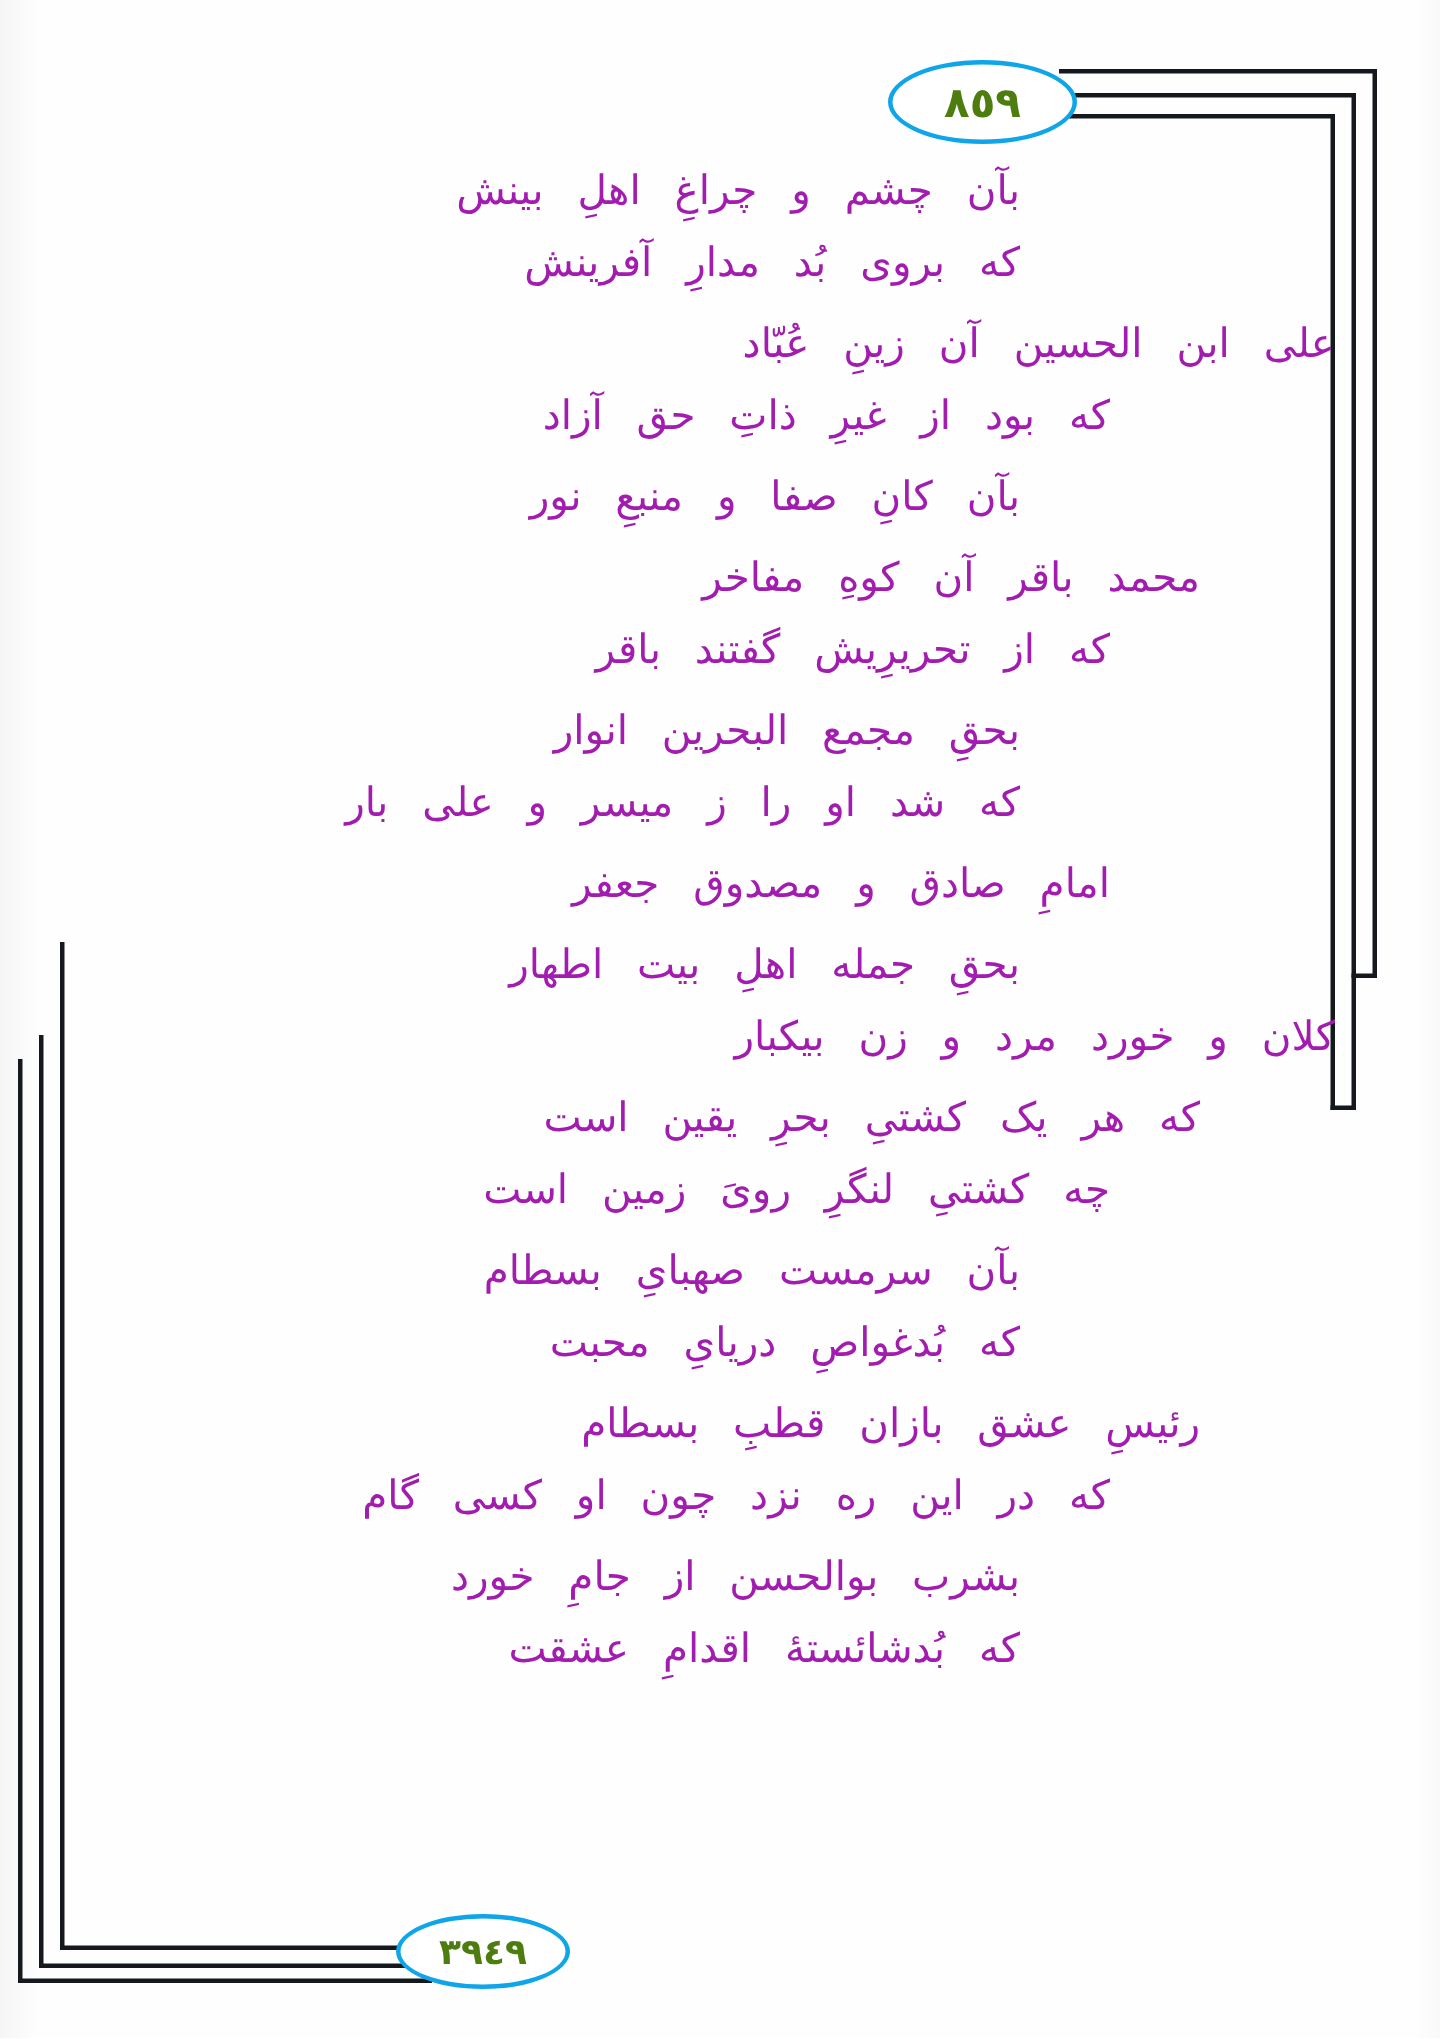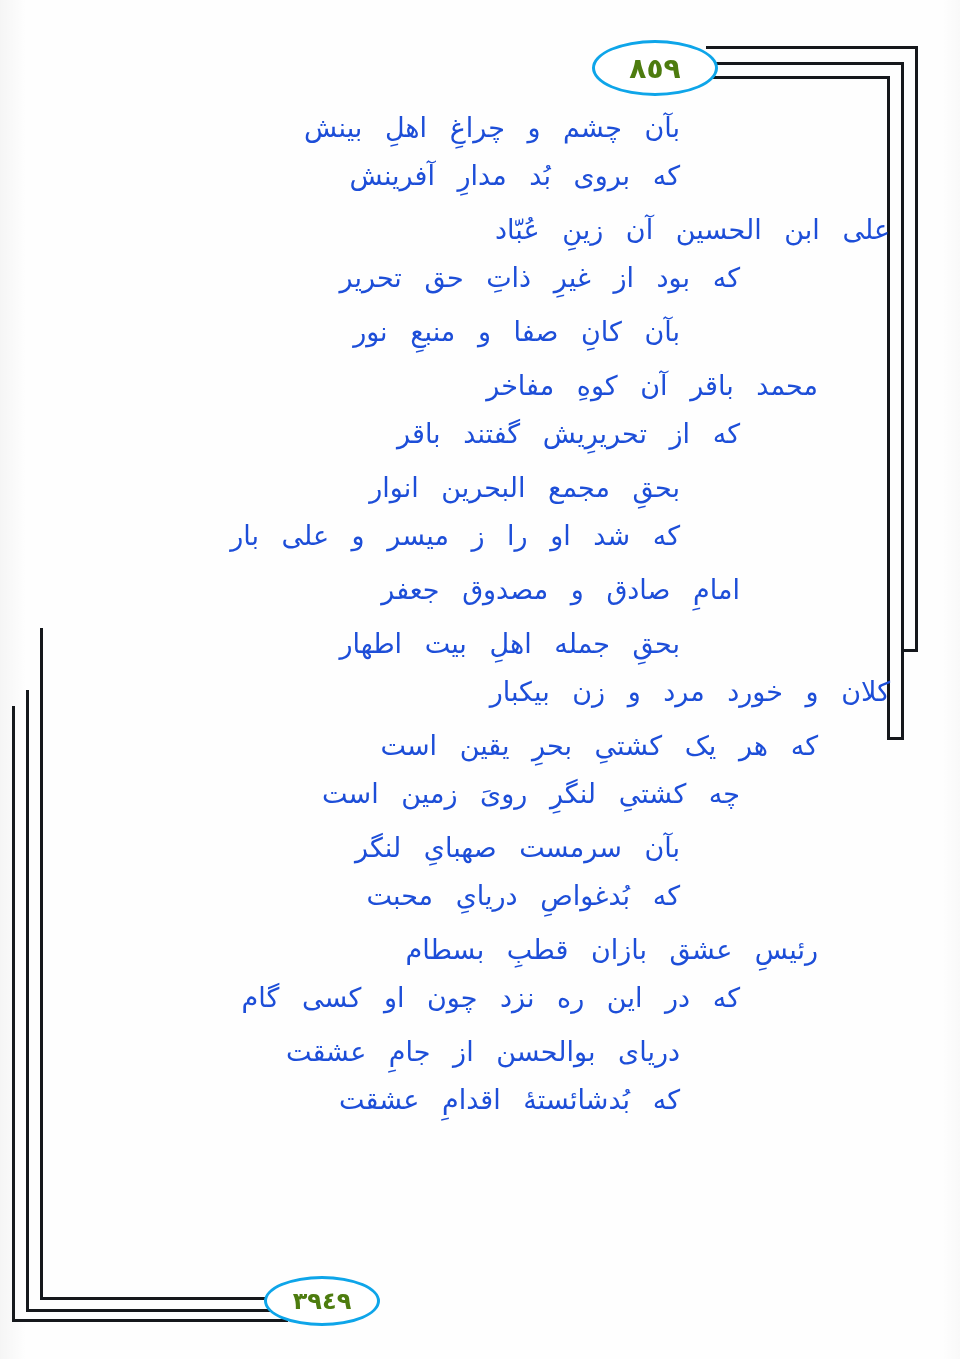--- a/index.html
+++ b/index.html
@@ -89,26 +89,26 @@
   }
   .couplet {
     margin-bottom: 6px;
   }
   .line {
     direction: rtl;
     unicode-bidi: isolate;
     font-family: "DejaVu Sans", sans-serif;
     font-size: 27px;
     line-height: 48px;
-    color: #1d4ed8;
+    color: #a21caf;
     white-space: nowrap;
     letter-spacing: 2px;
     word-spacing: 14px;
   }
-  .line.indent-1 { padding-right: 72px; }
+  .line.indent-1 { padding-right: 90px; }
   .line.indent-2 { padding-right: 150px; }
   .line.indent-3 { padding-right: 210px; }
   .line.flush    { padding-right: 0; }
 </style>
 </head>
 <body>
 
 <div id="page">
 
   <div class="rule" id="tr-h1"></div>
@@ -133,21 +133,21 @@
 
   <div id="poem">
 
     <div class="couplet">
       <div class="line indent-3">بآن چشم و چراغِ اهلِ بینش</div>
       <div class="line indent-3">که بروی بُد مدارِ آفرینش</div>
     </div>
 
     <div class="couplet">
       <div class="line flush">علی ابن الحسین آن زینِ عُبّاد</div>
-      <div class="line indent-2">که بود از غیرِ ذاتِ حق تحریر</div>
+      <div class="line indent-2">که بود از غیرِ ذاتِ حق آزاد</div>
     </div>
 
     <div class="couplet">
       <div class="line indent-3">بآن کانِ صفا و منبعِ نور</div>
     </div>
 
     <div class="couplet">
       <div class="line indent-1">محمد باقر آن کوهِ مفاخر</div>
       <div class="line indent-2">که از تحریرِیش گفتند باقر</div>
     </div>
@@ -165,28 +165,28 @@
       <div class="line indent-3">بحقِ جمله اهلِ بیت اطهار</div>
       <div class="line flush">کلان و خورد مرد و زن بیکبار</div>
     </div>
 
     <div class="couplet">
       <div class="line indent-1">که هر یک کشتیِ بحرِ یقین است</div>
       <div class="line indent-2">چه کشتیِ لنگرِ رویَ زمین است</div>
     </div>
 
     <div class="couplet">
-      <div class="line indent-3">بآن سرمست صهبایِ لنگر</div>
+      <div class="line indent-3">بآن سرمست صهبایِ بسطام</div>
       <div class="line indent-3">که بُدغواصِ دریایِ محبت</div>
     </div>
 
     <div class="couplet">
       <div class="line indent-1">رئیسِ عشق بازان قطبِ بسطام</div>
       <div class="line indent-2">که در این ره نزد چون او کسی گام</div>
     </div>
 
     <div class="couplet">
-      <div class="line indent-3">دریای بوالحسن از جامِ عشقت</div>
+      <div class="line indent-3">بشرب بوالحسن از جامِ خورد</div>
       <div class="line indent-3">که بُدشائستهٔ اقدامِ عشقت</div>
     </div>
 
   </div>
 </div>
 
 </body></html>

